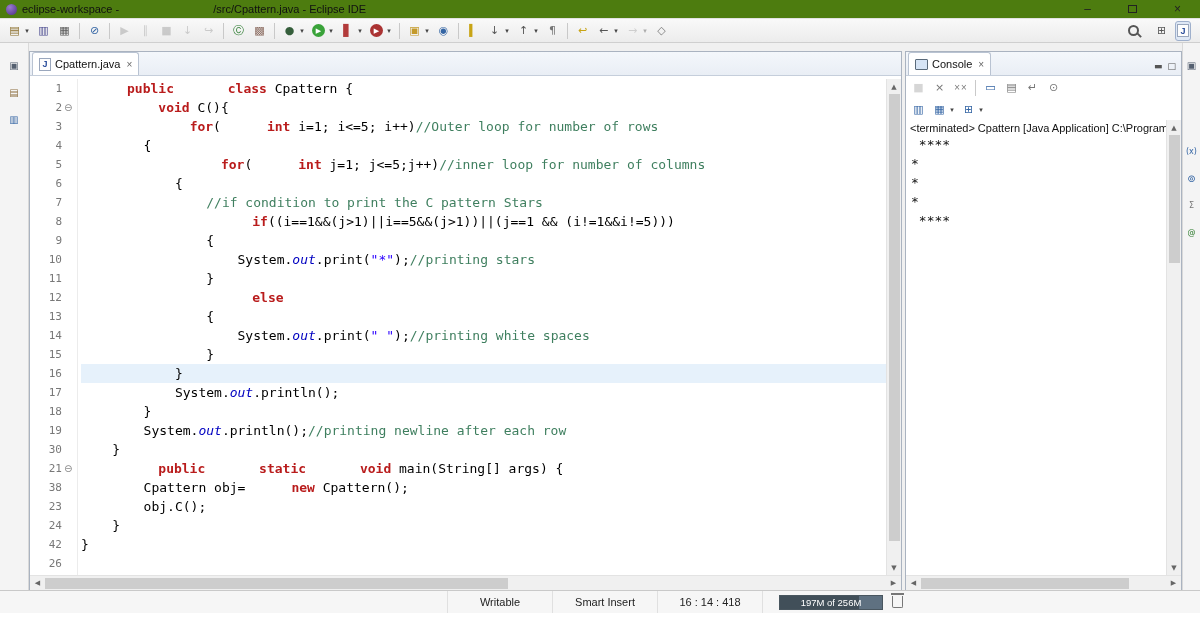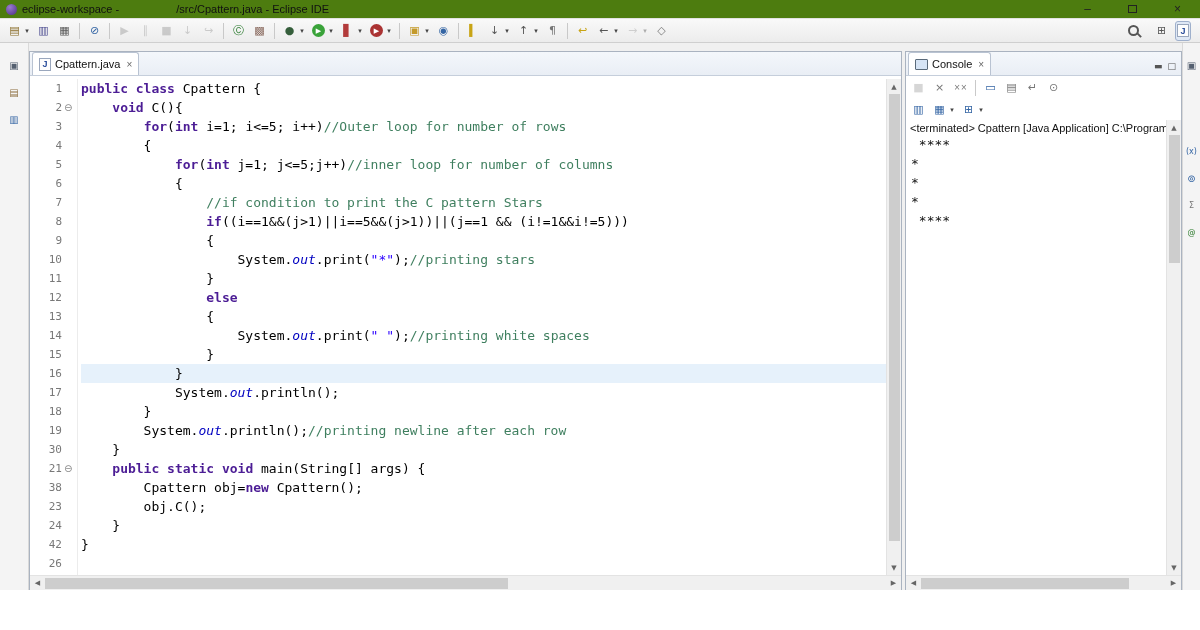--- a/index.html
+++ b/index.html
@@ -2,21 +2,21 @@
 <html><head>
 <meta charset="utf-8">
 <style>
   *{box-sizing:border-box;margin:0;padding:0;}
   html,body{width:1200px;height:630px;overflow:hidden;}
   body{font-family:"Liberation Sans",sans-serif;font-size:12px;color:#111;background:#fff;}
 
   
   .titlebar{height:18px;display:flex;align-items:center;background:#4d7c0f;font-size:11px;}
   .app-icon{width:11px;height:11px;border-radius:50%;background:radial-gradient(circle at 35% 30%,#9a7bd0,#4b2d83);margin:0 5px 0 6px;flex:0 0 auto;}
-  .title-file{margin-left:57px;}
+  .title-file{margin-left:94px;}
   .winbtns{margin-left:auto;display:flex;height:18px;}
   .winbtn{width:45px;display:flex;align-items:center;justify-content:center;font-size:12px;color:#222;}
   .maxbox{width:9px;height:8px;border:1px solid #222;display:block;}
 
   
   .menubar{height:17px;display:flex;align-items:center;background:#fff;padding-left:4px;}
   .menu-item{padding:0 8px;height:17px;display:flex;align-items:center;}
 
   
   .toolbar{height:25px;display:flex;align-items:center;background:linear-gradient(#f9f9f9,#ececec);border-top:1px solid #e2e2e2;border-bottom:1px solid #cfcfcf;padding:0 4px;}
@@ -55,21 +55,21 @@
   
   .editor-body{flex:1;display:flex;overflow:hidden;padding-top:3px;}
   .gutter{width:48px;border-right:1px solid #ececec;flex:0 0 auto;}
   .g-row{height:19px;display:flex;align-items:center;}
   .g-num{flex:1;text-align:right;font:11px "DejaVu Sans Mono",monospace;color:#787878;padding-right:2px;}
   .g-fold{width:13px;font-size:10px;color:#8a8a8a;text-align:left;font-family:"DejaVu Sans",sans-serif;line-height:13px;}
   .code{flex:1;font:13px/19px "DejaVu Sans Mono",monospace;white-space:pre;overflow:hidden;padding-left:3px;}
   .c-row{height:19px;}
   .c-row.hl{background:#e6f1fb;}
   .tok-t{color:#000;}
-  .tok-k{color:#4c1d95;font-weight:bold;}
+  .tok-k{color:#b91c1c;font-weight:bold;margin-left:46px;}
   .tok-c{color:#3f7f5f;}
   .tok-s{color:#2a00ff;}
   .tok-f{color:#0000c0;font-style:italic;}
 
   
   .vscroll{width:15px;background:#f0f0f0;border-left:1px solid #e3e3e3;display:flex;flex-direction:column;align-items:center;flex:0 0 auto;}
   .sarrow{height:15px;width:100%;display:flex;align-items:center;justify-content:center;font-size:7px;color:#666;font-family:"DejaVu Sans",sans-serif;}
   .vtrack{flex:1;width:100%;padding:0 2px;}
   .vthumb{width:11px;background:#cdcdcd;margin:0 auto;}
   .hscroll{height:15px;background:#f0f0f0;border-top:1px solid #e3e3e3;display:flex;align-items:center;flex:0 0 auto;}
@@ -454,14 +454,25 @@
         </span>
         <span class="tb-btn">
           <span class="tb-glyph" style="color: rgb(119, 119, 119); font-size: 8px;">Σ</span>
         </span>
         <span class="tb-btn">
           <span class="tb-glyph" style="color: rgb(42, 122, 42); font-size: 8px;">@</span>
         </span>
       </div>
   </div>
 
+  <div class="statusbar">
+    <span class="sb-spacer"></span>
+    <span class="sb-cell">Writable</span>
+    <span class="sb-cell">Smart Insert</span>
+    <span class="sb-cell">16 : 14 : 418</span>
+    <div class="heap">
+      <div class="heap-fill" style="width: 77%;"></div>
+      <div class="heap-text">197M of 256M</div>
+    </div>
+    <span class="trash"></span>
+  </div>
 
 </div>
 
 </body></html>

